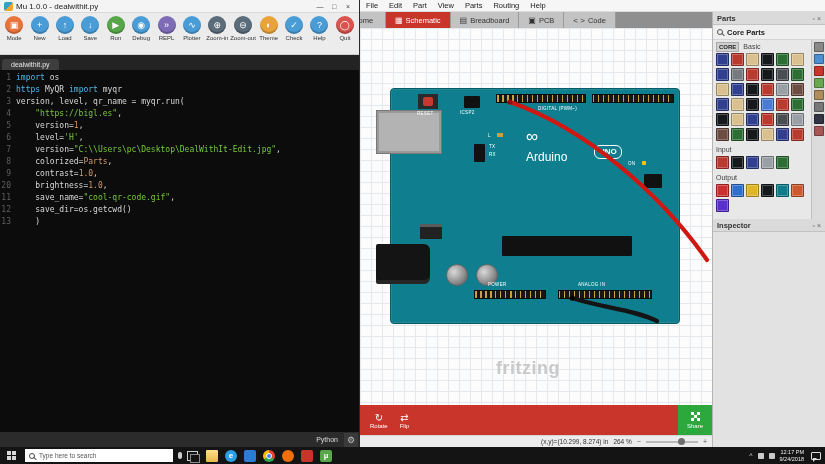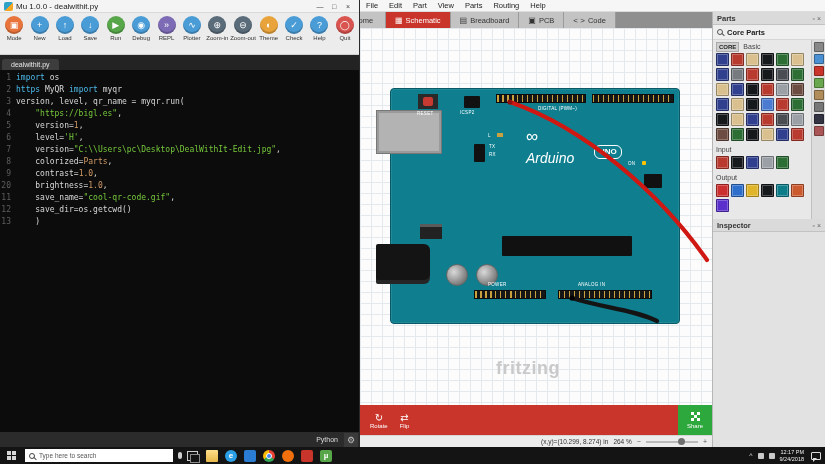--- a/index.html
+++ b/index.html
@@ -54,21 +54,21 @@
   .usb{left:-14px;top:22px;width:66px;height:44px;background:#b3b3b3;border:1px solid #777;box-shadow:inset 0 0 0 2px #9a9a9a;}
   .powerjack{left:-14px;top:156px;width:54px;height:40px;background:#141414;border-radius:2px 6px 6px 2px;box-shadow:inset 0 -4px rgba(255,255,255,.08);}
   .reset-btn{left:28px;top:6px;width:20px;height:15px;background:#2a2a2a;}
   .reset-btn::after{content:"";position:absolute;left:5px;top:3px;right:5px;bottom:3px;background:#c63a31;border-radius:2px;}
   .blbl{position:absolute;color:#fff;font-size:4.5px;line-height:1;letter-spacing:.3px;white-space:nowrap;}
   .pinhdr{position:absolute;height:9px;background:repeating-linear-gradient(90deg,#c9a23f 0 1.5px,#161616 1.5px 5px);border:1px solid #0b0b0b;}
   .icblk{position:absolute;background:#111;border-radius:1px;}
   .cap{position:absolute;width:22px;height:22px;border-radius:50%;background:radial-gradient(circle at 35% 35%,#d9d9d9,#8a8a8a 60%,#555);border:1px solid #666;}
   .vreg{left:30px;top:136px;width:22px;height:15px;background:#222;border-top:3px solid #5a5a5a;}
   .inf{left:136px;top:40px;font-size:17px;color:#fff;line-height:1;}
-  .brand{left:136px;top:63px;font-size:14px;color:#fff;font-style:italic;line-height:1;}
+  .brand{left:136px;top:63px;font-size:12px;color:#fff;line-height:1;}
   .uno-box{left:204px;top:57px;border:1px solid #fff;border-radius:6px;padding:2px 4px;color:#fff;font-size:8px;font-weight:bold;line-height:1;}
   .led{position:absolute;background:#c9a23f;}
   .on-led{left:252px;top:73px;width:4px;height:4px;background:#ffc400;border-radius:1px;}
 
   
   .fz-redbar{height:30px;background:#c9342b;display:flex;align-items:center;flex:0 0 auto;position:relative;padding-left:10px;gap:12px;}
   .rb-btn{display:flex;flex-direction:column;align-items:center;color:#fff;gap:0;}
   .rb-icon{font-size:10px;line-height:11px;}
   .rb-label{font-size:6px;}
   .rb-msg{position:absolute;left:0;right:34px;text-align:center;color:#fff;font-size:7.5px;pointer-events:none;}

